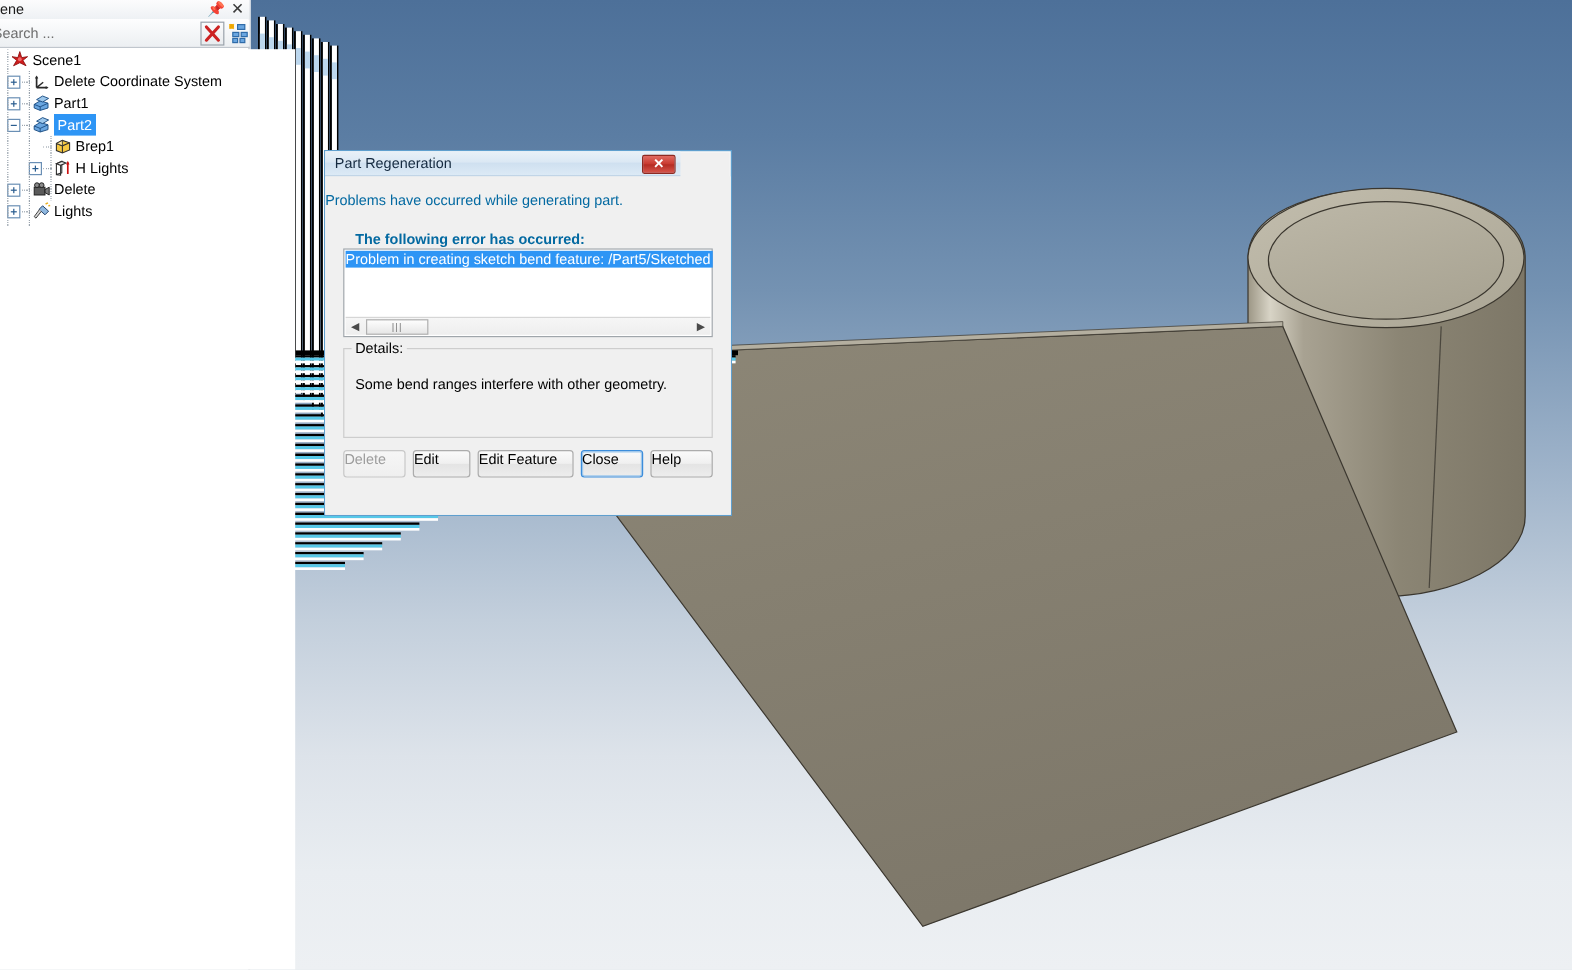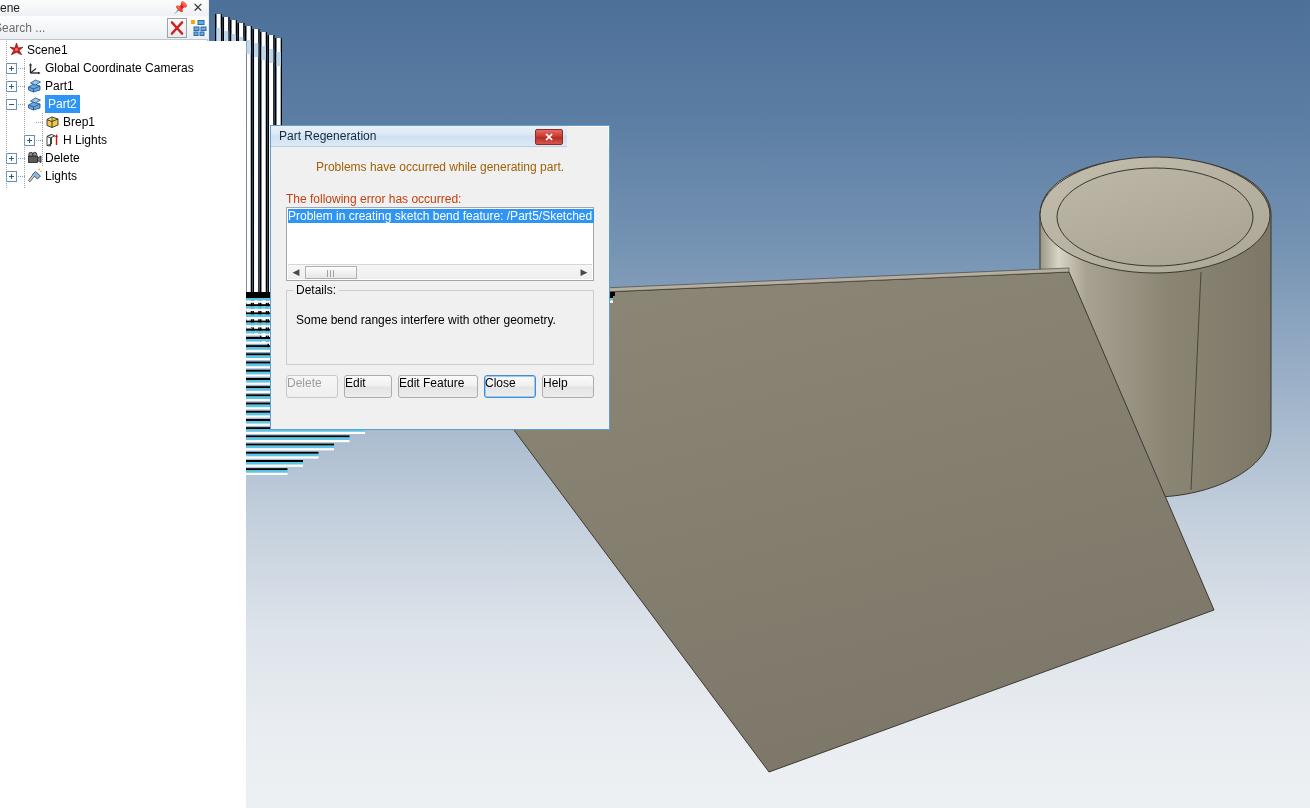--- a/index.html
+++ b/index.html
@@ -125,25 +125,25 @@
   }
   #dialog-close-button {
     position: absolute; right: 4px; top: 3px; width: 28px; height: 16px;
     background: linear-gradient(to bottom,#e06a62 0%,#c8392f 48%,#b42c23 52%,#d8554b 100%);
     border: 1px solid #8d2a22; border-radius: 2px;
     color: #fff; font-size: 11px; font-weight: bold; line-height: 14px; text-align: center;
     cursor: pointer;
   }
   #dialog-body { position: absolute; left: 0; top: 21px; width: 338px; height: 282px; background: #f0f0f0; }
   #dialog-headline {
-    position: absolute; left: 0; top: 13px; width: 338px; text-align: center;
-    font-size: 12px; color: #a16207;
+    position: absolute; left: 0; top: 13px; width: 338px; text-align: left;
+    font-size: 12px; color: #0369a1;
   }
   #error-prompt-label {
-    position: absolute; left: 15px; top: 45px; font-size: 12px; color: #c2410c;
+    position: absolute; left: 25px; top: 45px; font-size: 12px; color: #0369a1; font-weight: bold;
   }
   #error-list {
     position: absolute; left: 15px; top: 60px; width: 308px; height: 74px;
     background: #fff; border: 1px solid #a0a6ab;
   }
   #error-item {
     position: absolute; left: 1px; top: 1px; width: 306px; height: 14px;
     background: #2e95f5; color: #fff; font-size: 12px; line-height: 14px;
     white-space: nowrap; overflow: hidden; cursor: pointer;
   }
@@ -425,21 +425,21 @@
         <div class="trow" style="top: 18px;">
           <div class="expander plus" style="left: 6px;"></div>
           <div class="hdot" style="left: 18px; top: 9px; width: 8px;"></div>
           <span class="ticon" style="left: 26px;"><svg viewBox="0 0 16 16" width="17" height="16">
         <path d="M4 13 L4 4" stroke="#2a2a2a" stroke-width="1.4"></path>
         <path d="M4 13 L13 13" stroke="#2a2a2a" stroke-width="1.4"></path>
         <path d="M4 13 L9.5 8.5" stroke="#2a2a2a" stroke-width="1.2"></path>
         <path d="M4 3 L2.6 5.5 L5.4 5.5 Z" fill="#2a2a2a"></path>
         <path d="M14 13 L11.5 11.8 L11.5 14.2 Z" fill="#2a2a2a"></path>
             </svg></span>
-          <span class="tlabel" style="left: 45px;">Global Coordinate Cameras</span>
+          <span class="tlabel" style="left: 45px;">Delete Coordinate System</span>
         </div>
         <div class="trow" style="top: 36px;">
           <div class="expander plus" style="left: 6px;"></div>
           <div class="hdot" style="left: 18px; top: 9px; width: 8px;"></div>
           <span class="ticon" style="left: 26px;"><svg viewBox="0 0 16 16" width="17" height="16">
         <path d="M2 9 L7 6 L13.5 8 L13.5 12 L7 14 L2 12 Z" fill="#6aa6e0" stroke="#1d4f85" stroke-width="0.8"></path>
         <path d="M2 9 L7 11 L7 14" fill="none" stroke="#1d4f85" stroke-width="0.8"></path>
         <path d="M7 11 L13.5 8" fill="none" stroke="#1d4f85" stroke-width="0.8"></path>
         <path d="M4 5 L9 2 L14 4 L9 7 Z" fill="#9ec8ec" stroke="#1d4f85" stroke-width="0.8"></path>
             </svg></span>

